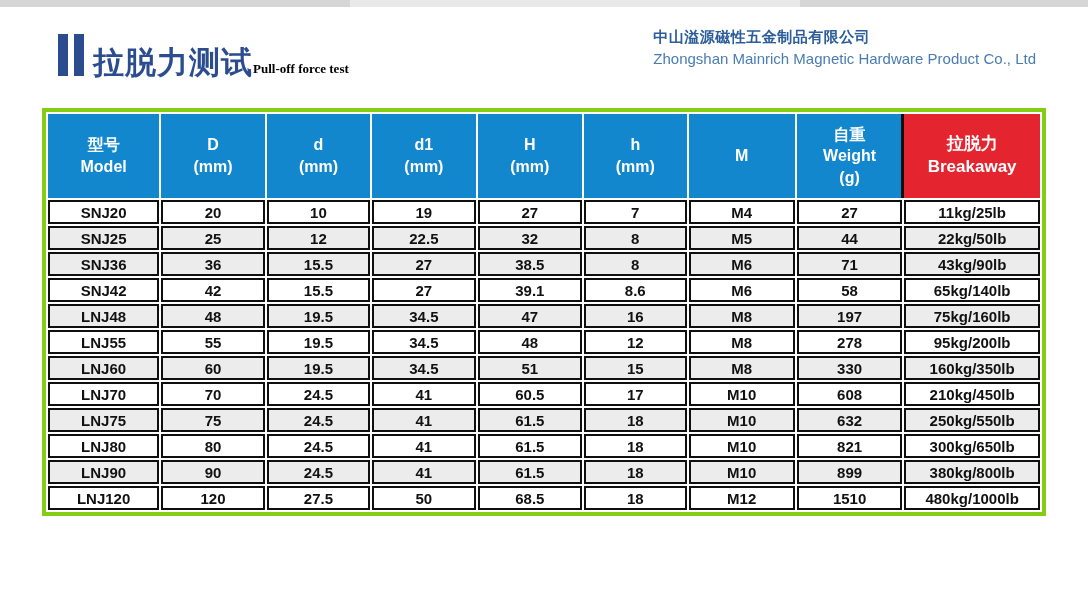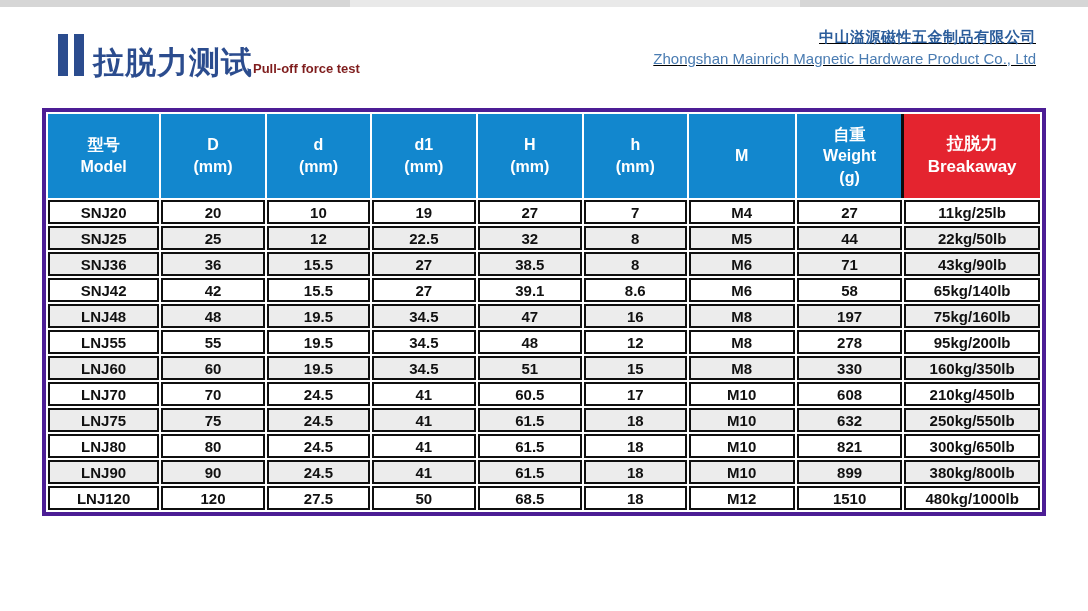--- a/index.html
+++ b/index.html
@@ -26,40 +26,40 @@
     display: flex; justify-content: space-between; align-items: flex-start;
   }
   .title-block { display: flex; align-items: flex-end; padding-top: 12px; }
   .title-bars { display: flex; gap: 6px; margin-right: 9px; margin-bottom: 2px; }
   .title-bar { width: 10px; height: 42px; background: #2b4c8e; }
   .title-cn {
     color: #2b4c8e; font-size: 31px; font-weight: bold;
     letter-spacing: 1px; line-height: 1;
   }
   .title-en {
-    color: #7f1d1d; font-size: 13px; font-weight: bold;
-    line-height: 1; margin-bottom: 3px;
-  }
-  .company-block { text-align: right; padding-top: 6px; text-decoration: underline; }
+    color: #000000; font-size: 13px; font-weight: bold;
+    line-height: 1; margin-bottom: 3px; font-family: Liberation Serif, serif;
+  }
+  .company-block { padding-top: 6px; }
   .company-cn {
     color: #2b5d9b; font-size: 15px; font-weight: bold;
     letter-spacing: 0.5px; margin-bottom: 3px;
   }
   .company-en { color: #4a7cb2; font-size: 15px; }
   
   .table-wrap {
     position: absolute; top: 108px; left: 42px;
     width: 1004px;
   }
   table.spec {
     width: 100%;
     border-collapse: separate;
     border-spacing: 2px;
     background: #ffffff;
-    border: 4px solid #4c1d95;
+    border: 4px solid #84cc16;
   }
   th {
     background: #1287ce; color: #ffffff;
     font-weight: bold; text-align: center;
     height: 84px; vertical-align: middle;
     font-size: 16px; line-height: 1.35;
     padding: 0 2px;
   }
   th .h-line { display: block; }
   th.red {

